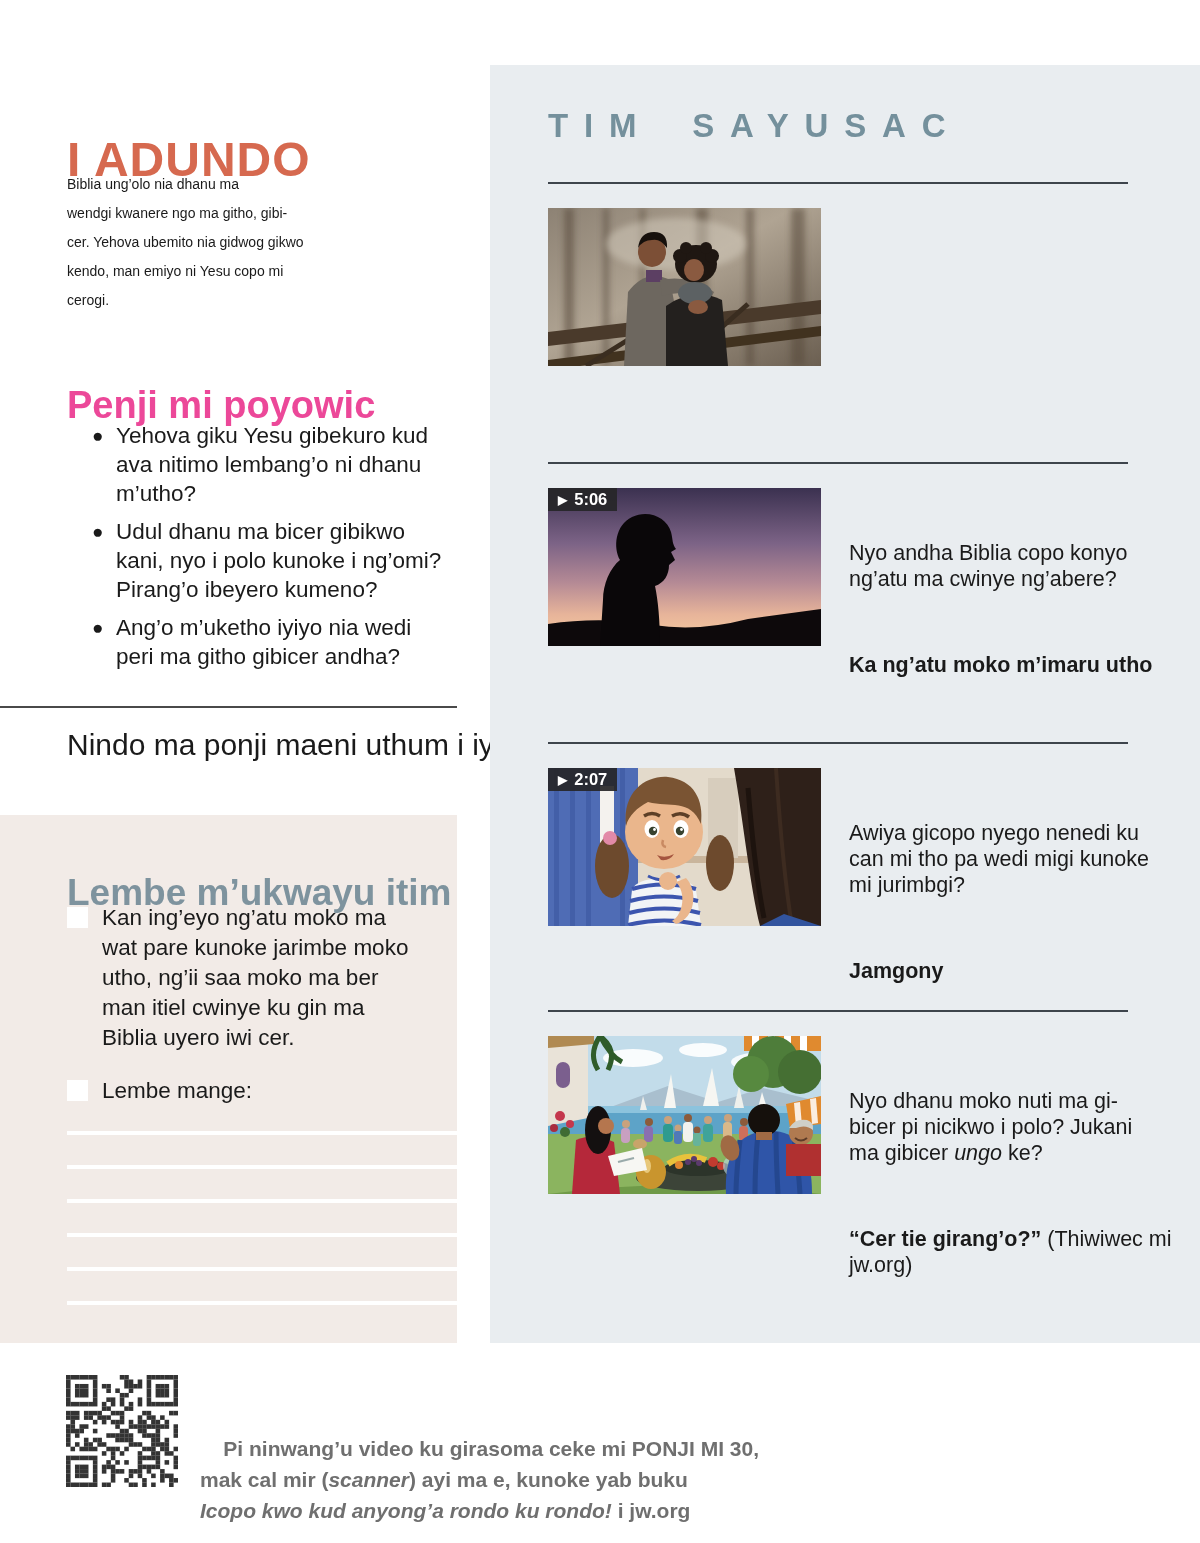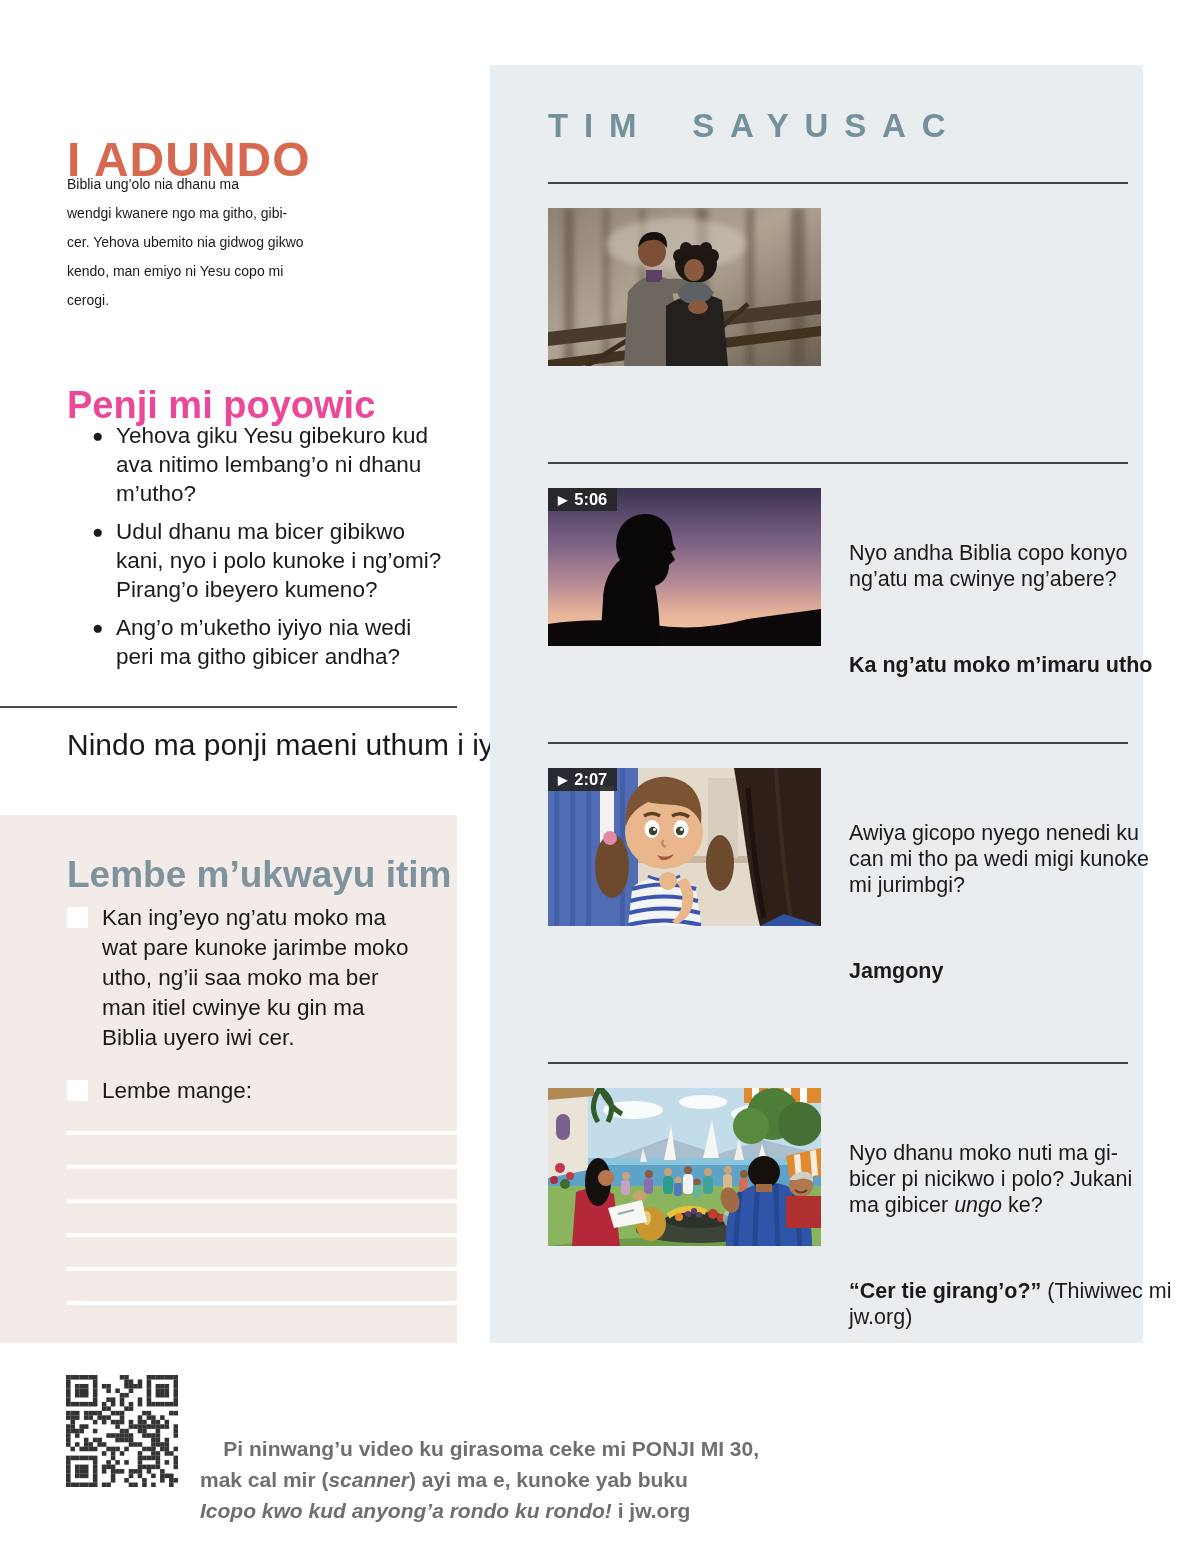--- a/index.html
+++ b/index.html
@@ -13,47 +13,47 @@
   .questions-heading{position:absolute;left:67px;top:352px;font-size:38px;font-weight:bold;
               color:#ec4899;}
   .bullet-list{position:absolute;left:92px;top:421px;margin:0;padding:0;list-style:none;}
   .bullet-list li{position:relative;padding-left:24px;font-size:22.5px;line-height:29px;
               margin-bottom:9px;}
   .bullet-list li .dot{position:absolute;left:0;top:0;font-size:19px;}
   .left-divider{position:absolute;left:0;top:706px;width:457px;height:2px;background:#4a4a4a;}
   .note-line{position:absolute;left:67px;top:728px;font-size:30px;}
   
   .worksheet-box{position:absolute;left:0;top:815px;width:457px;height:528px;background:#f2ebe7;}
-  .box-heading{position:absolute;left:67px;top:8px;font-size:37px;font-weight:bold;color:#7e939e;}
+  .box-heading{position:absolute;left:67px;top:26px;font-size:37px;font-weight:bold;color:#7e939e;}
   .check-item{position:absolute;left:0;font-size:22.5px;line-height:30px;}
   .check-item .square{position:absolute;left:67px;top:4px;width:21px;height:21px;background:#fff;}
   .check-item .ctext{position:absolute;left:102px;top:0;}
   .check-item-1{top:88px;}
   .check-item-2{top:261px;}
   .write-line{position:absolute;left:67px;width:390px;height:4px;background:#ffffff;}
   
-  .tim-panel{position:absolute;left:490px;top:65px;width:653px;height:1278px;background:#e9edf0;}
+  .tim-panel{position:absolute;left:490px;top:65px;width:710px;height:1278px;background:#e9edf0;}
   .tim-header{position:absolute;left:58px;top:42px;font-size:33px;font-weight:bold;color:#74909c;
               letter-spacing:0.48em;word-spacing:0.45em;}
   .entry{position:absolute;left:58px;width:610px;}
   .entry-rule{width:580px;height:2px;background:#3e454c;}
   .entry-row{display:flex;margin-top:24px;}
   .thumb{position:relative;width:273px;height:158px;flex:0 0 273px;overflow:hidden;background:#777;}
   .thumb svg{display:block;width:100%;height:100%;}
   .badge{position:absolute;left:0;top:0;height:23px;display:flex;align-items:center;
          background:rgba(38,38,40,.92);color:#fff;padding:0 10px;font-size:16.5px;font-weight:600;}
   .badge .play{font-size:12px;margin-right:7px;}
   .entry-text{margin-left:28px;width:305px;font-size:21.5px;line-height:26px;}
   .entry-text p{margin:0;}
   .entry-text p + p{margin-top:8px;}
   .b{font-weight:bold;}
   .i{font-style:italic;}
   .bi{font-weight:bold;}
   
-  .entry-1{top:117px;} .entry-2{top:397px;} .entry-3{top:677px;} .entry-4{top:997px;}
+  .entry-1{top:117px;} .entry-2{top:397px;} .entry-3{top:677px;} .entry-4{top:945px;}
   
   .qr{position:absolute;left:66px;top:1375px;width:112px;height:112px;}
   .footer-text{position:absolute;left:200px;top:1402px;font-size:21px;line-height:31px;
                color:#6f6f6f;font-weight:600;}
 </style>
 </head>
 <body>
 
 <div class="page">
 

